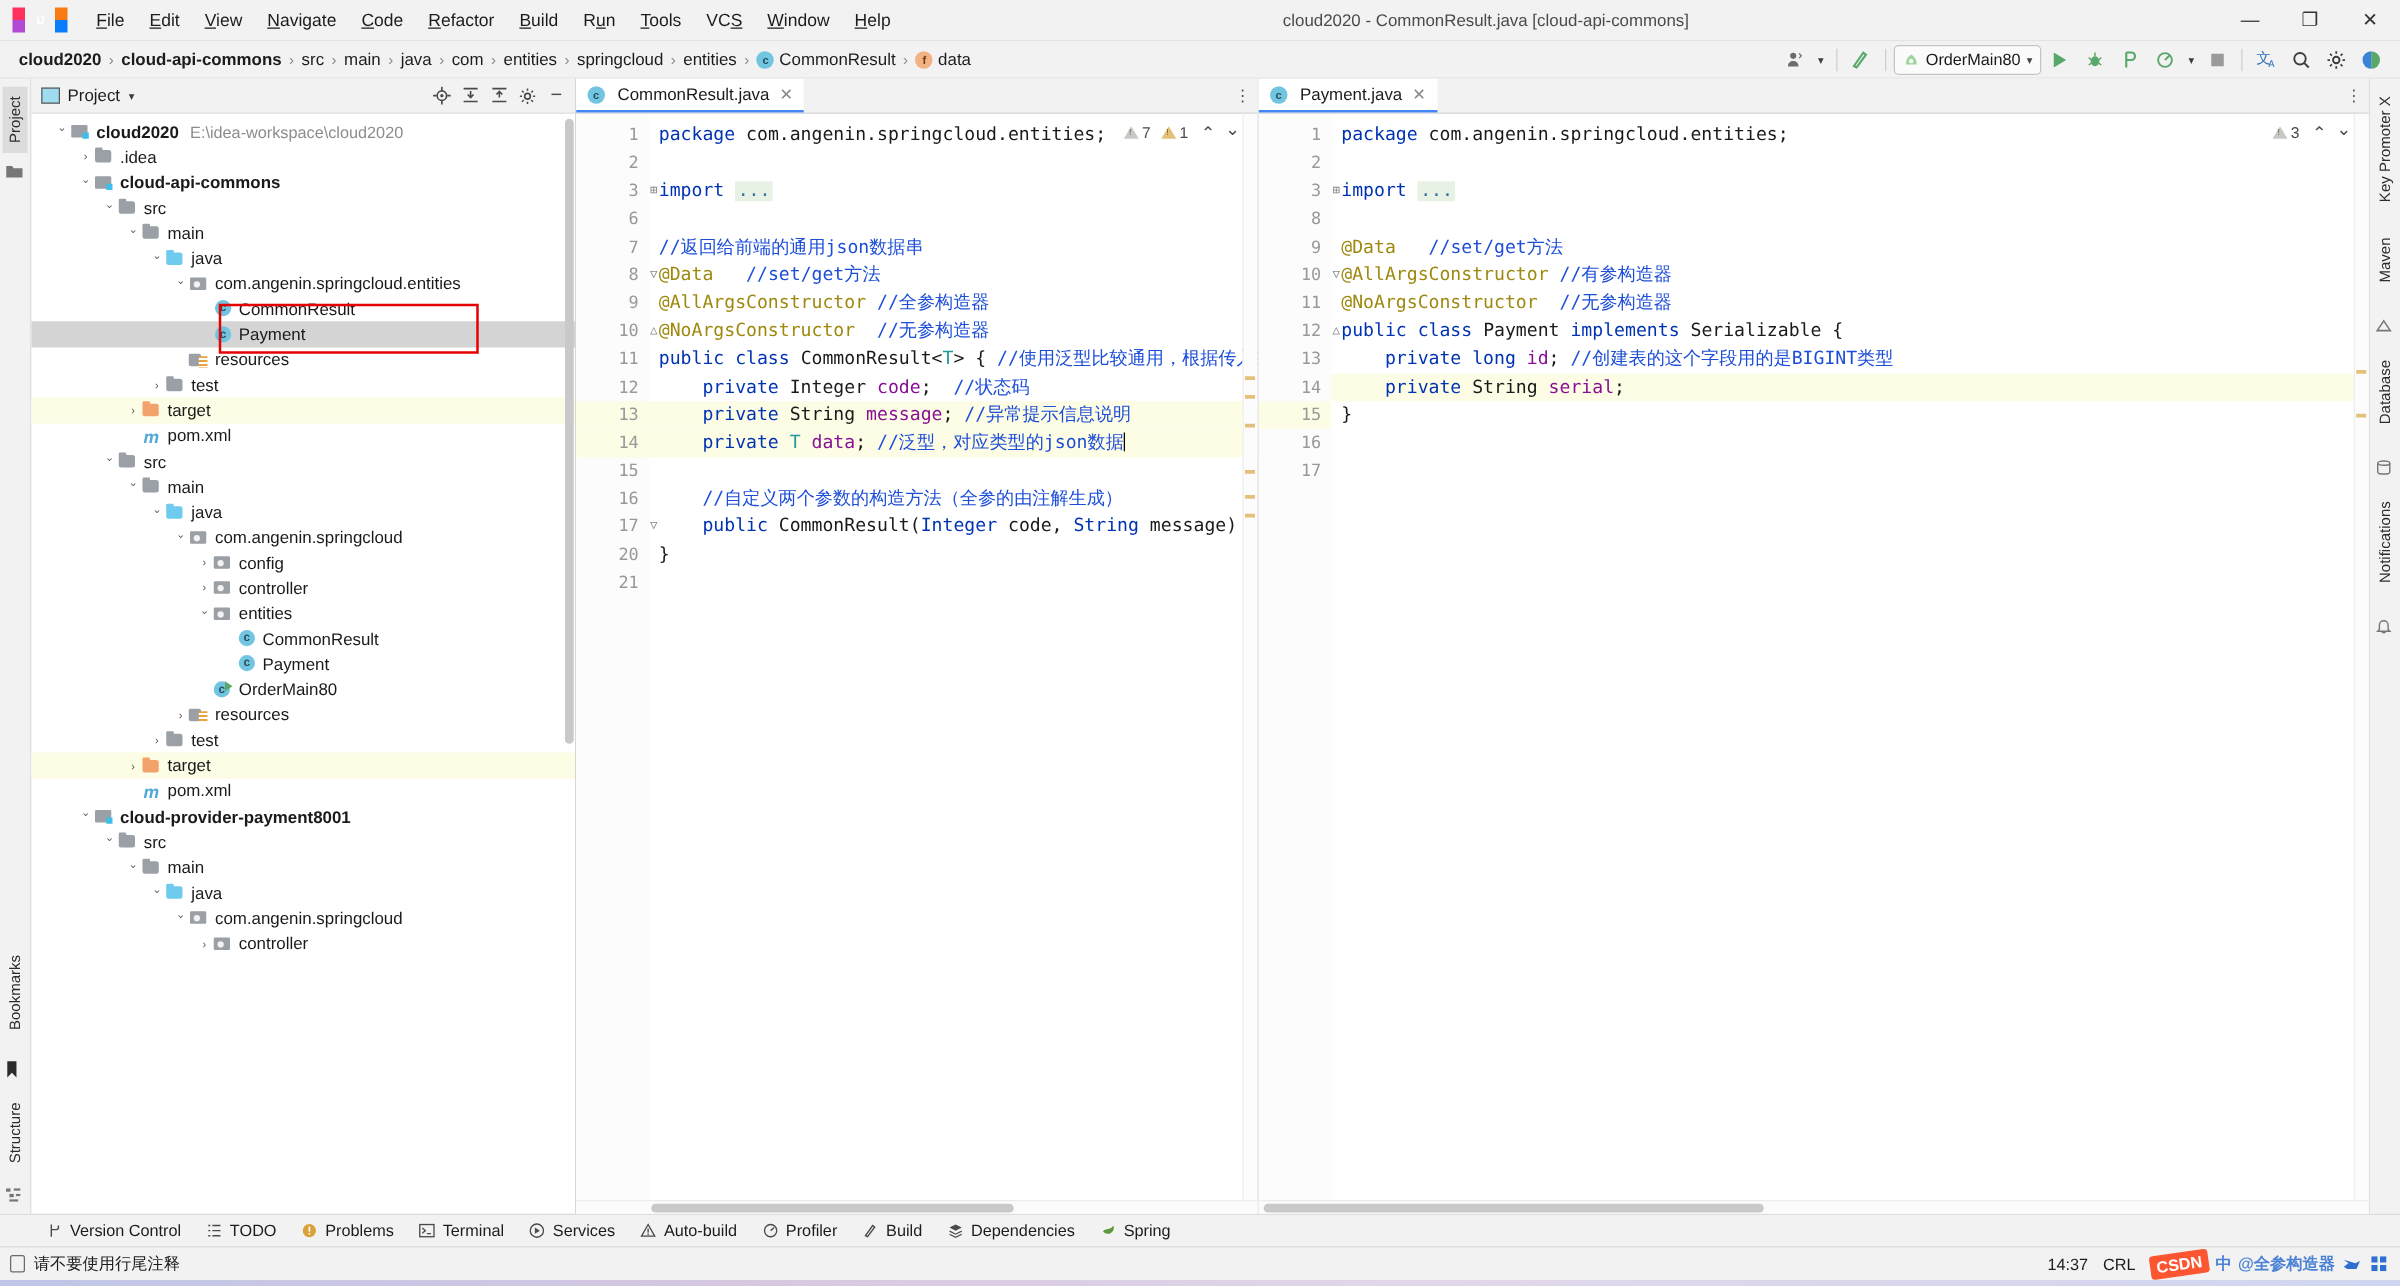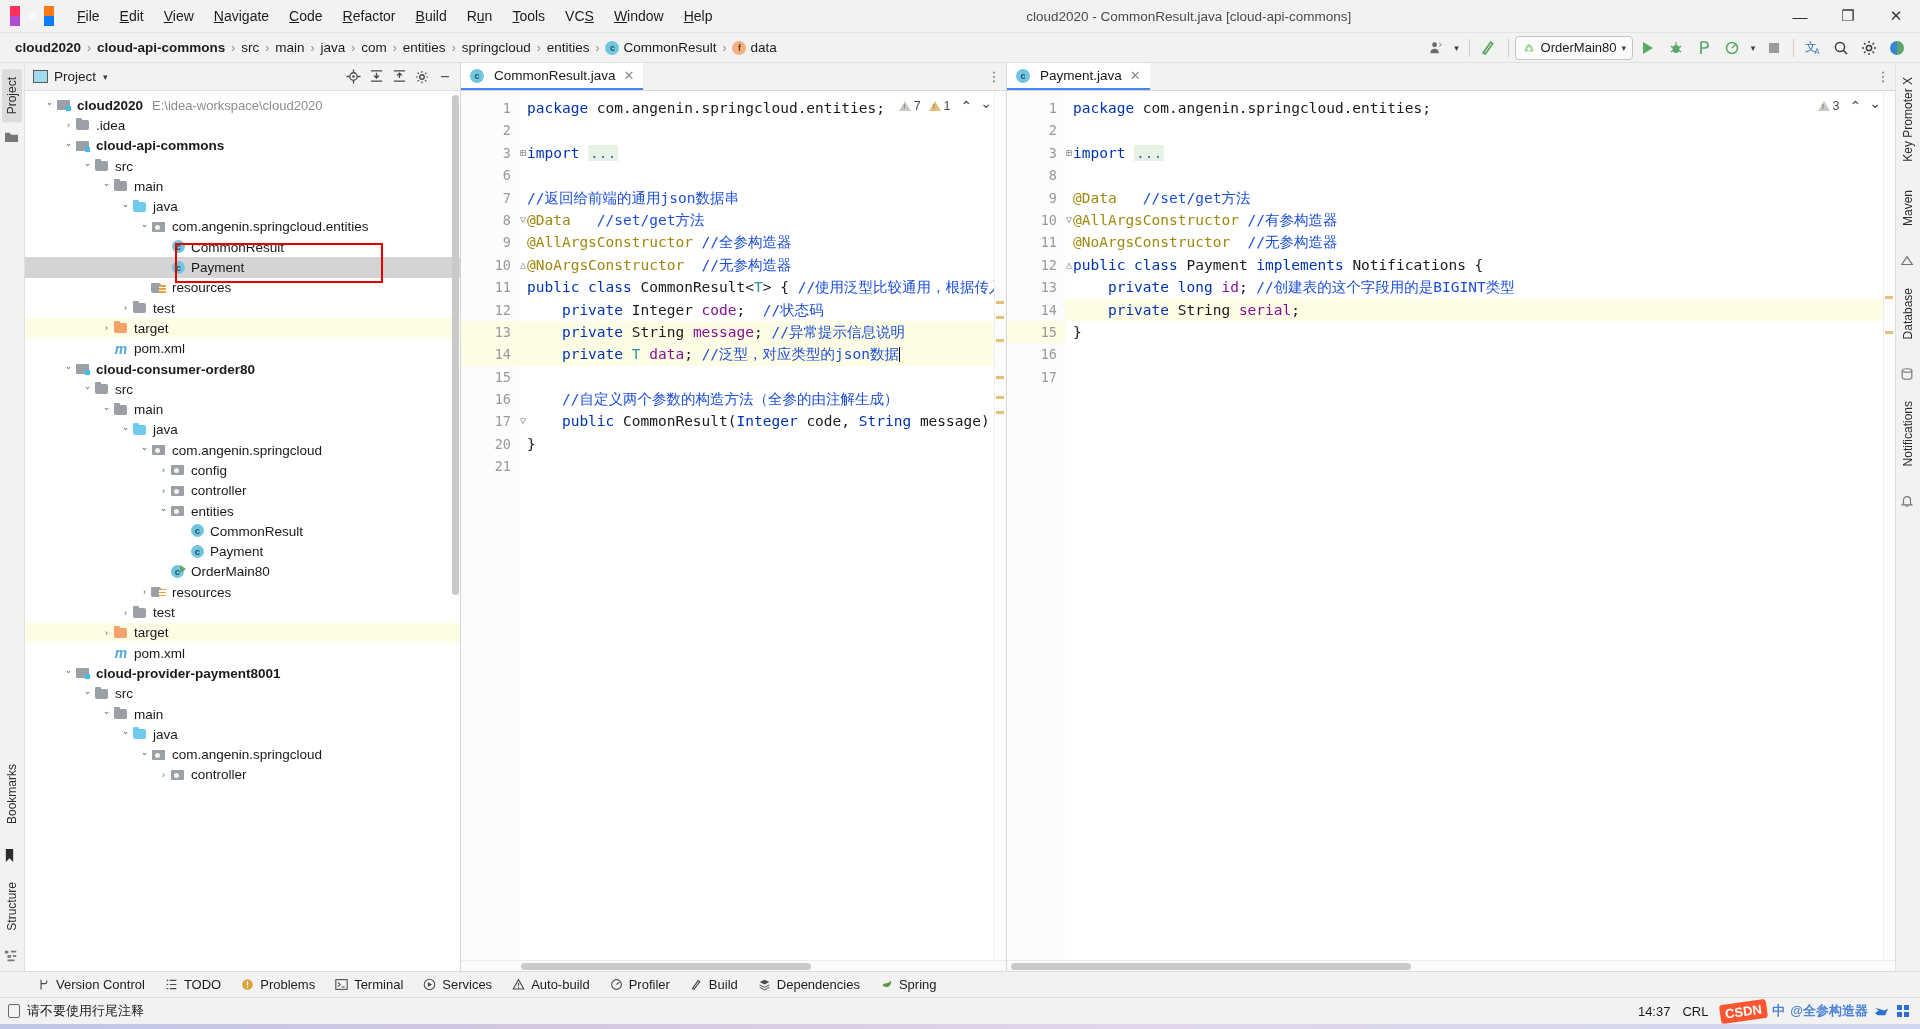--- a/index.html
+++ b/index.html
@@ -455,25 +455,20 @@
           </div>
           <div class="trow hl" style="padding-left: 75px;">
             <span class="arrow closed"></span>
             <span class="ico target"></span>
             <span class="tlabel">target</span>
           </div>
           <div class="trow" style="padding-left: 75px;">
             <span class="arrow"></span>
             <span class="ico mvn">m</span>
             <span class="tlabel">pom.xml</span>
-          </div>
-          <div class="trow" style="padding-left: 37px;">
-            <span class="arrow open"></span>
-            <span class="ico module"></span>
-            <span class="tlabel b">cloud-consumer-order80</span>
           </div>
           <div class="trow" style="padding-left: 56px;">
             <span class="arrow open"></span>
             <span class="ico folder"></span>
             <span class="tlabel">src</span>
           </div>
           <div class="trow" style="padding-left: 75px;">
             <span class="arrow open"></span>
             <span class="ico folder"></span>
             <span class="tlabel">main</span>
@@ -675,21 +670,21 @@
               <div class="gl">17</div>
             </div>
           <div class="code-lines" id="codeR">
               <div class="cl"><span class="kw">package </span><span class="typ">com.angenin.springcloud.entities;</span></div>
               <div class="cl"></div>
               <div class="cl"><span class="kw">import </span><span class="imp-fold">...</span></div>
               <div class="cl"></div>
               <div class="cl"><span class="ann">@Data</span><span class="typ">   </span><span class="cm">//set/get方法</span></div>
               <div class="cl"><span class="ann">@AllArgsConstructor</span><span class="typ"> </span><span class="cm">//有参构造器</span></div>
               <div class="cl"><span class="ann">@NoArgsConstructor</span><span class="typ">  </span><span class="cm">//无参构造器</span></div>
-              <div class="cl"><span class="kw">public class </span><span class="typ">Payment </span><span class="kw">implements </span><span class="typ">Notifications {</span></div>
+              <div class="cl"><span class="kw">public class </span><span class="typ">Payment </span><span class="kw">implements </span><span class="typ">Serializable {</span></div>
               <div class="cl"><span class="kw">    private </span><span class="kw">long </span><span class="fld2">id</span><span class="typ">; </span><span class="cm">//创建表的这个字段用的是BIGINT类型</span></div>
               <div class="cl hl"><span class="kw">    private </span><span class="typ">String </span><span class="fld2">serial</span><span class="typ">;</span></div>
               <div class="cl"><span class="typ">}</span></div>
               <div class="cl"></div>
             </div>
           <div class="inspect-hdr">
             <span class="tri-warn gray"></span>
             <span>3</span>
             <span style="margin-left:7px;font-size:14px;">⌃</span>
             <span style="margin-left:5px;font-size:14px;position:relative;top:-3px;">⌄</span>

